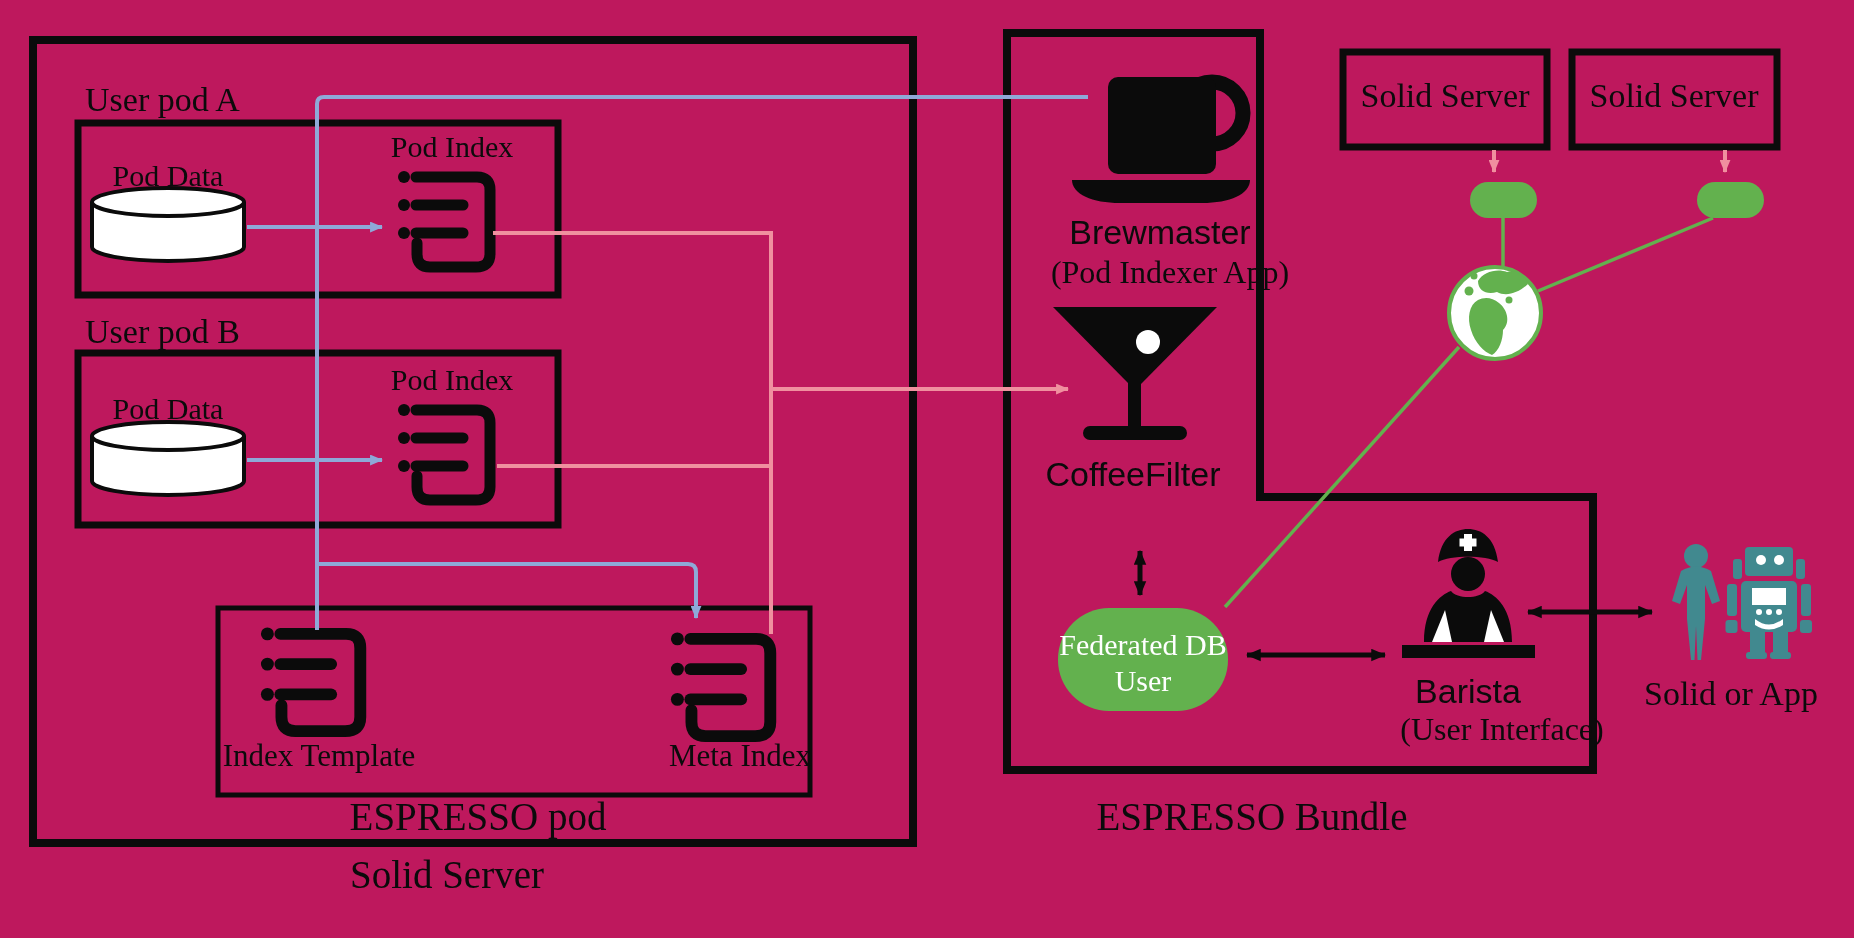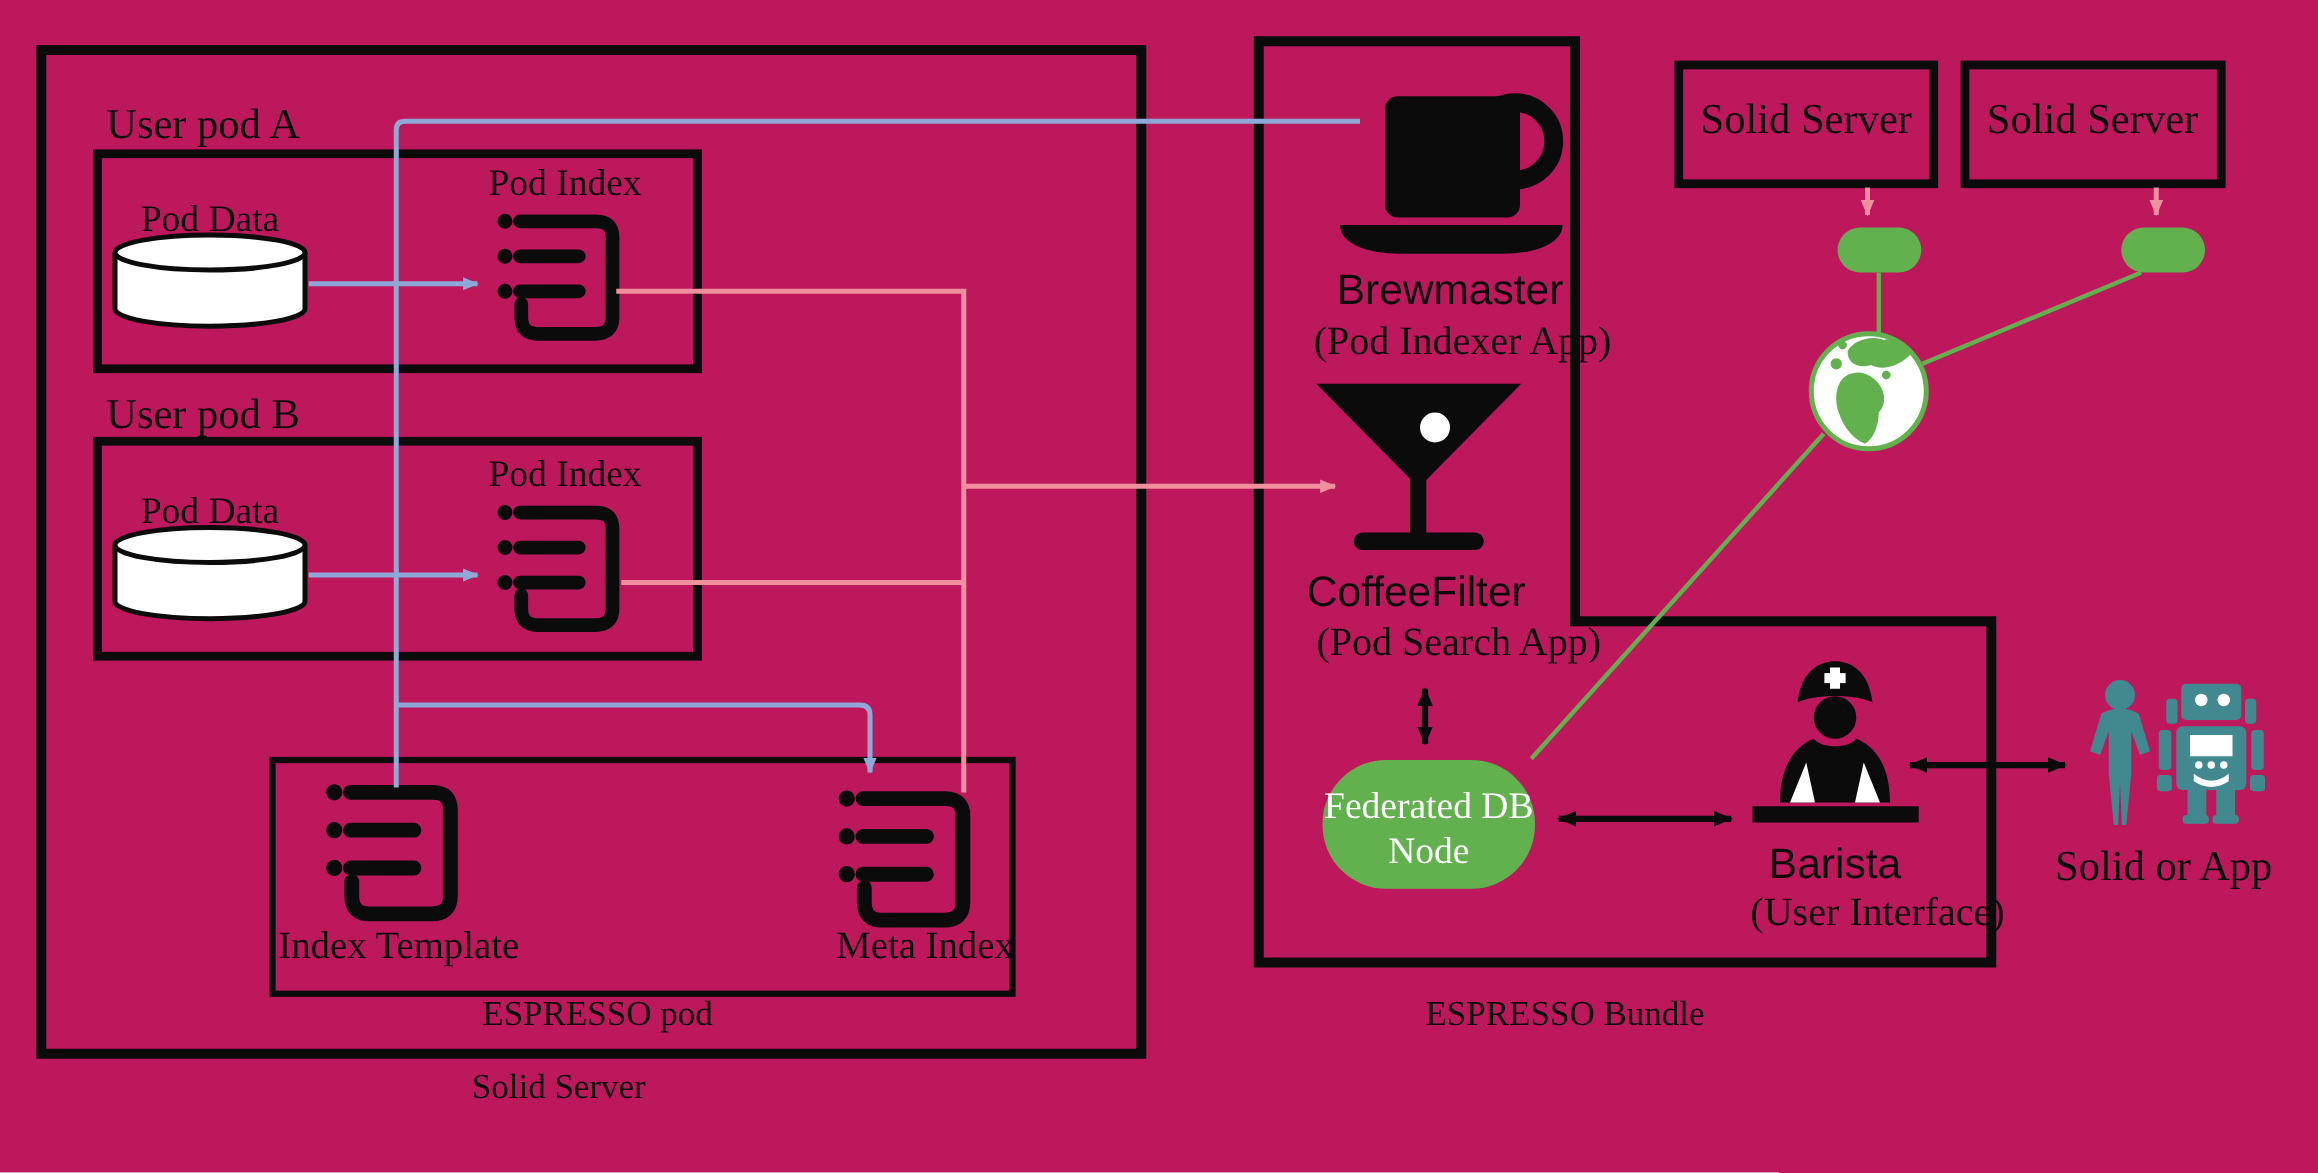--- a/index.html
+++ b/index.html
@@ -7,21 +7,21 @@
          font-family:"Liberation Serif", serif;}
   #diagram-svg{position:absolute;left:0;top:0;}
   .lbl{position:absolute;white-space:nowrap;color:#0b0b0b;line-height:1.05;}
   .ctr{transform:translateX(-50%);text-align:center;}
   .serif{font-family:"Liberation Serif", serif;}
   .sans{font-family:"Liberation Sans", sans-serif;}
   .f34{font-size:34px;}
   .f32{font-size:32px;margin-left:34px;}
   .f31{font-size:31px;}
   .f30{font-size:30px;}
-  .f36{font-size:28px;}
+  .f36{font-size:39px;}
   .white{color:#ffffff;}
 </style>
 </head>
 <body>
 
 <div id="stage">
 
 <svg id="diagram-svg" width="1854" height="938" viewBox="0 0 1854 938">
   <defs>
     <marker id="ab" viewBox="0 0 12 10" refX="11" refY="5" markerWidth="13" markerHeight="11" markerUnits="userSpaceOnUse" orient="auto-start-reverse">
@@ -185,24 +185,23 @@
   <div class="lbl serif f30 ctr" style="left:452px;top:364px;">Pod Index</div>
 
   <div class="lbl serif f31 ctr" style="left:319px;top:740px;">Index Template</div>
   <div class="lbl serif f31 ctr" style="left:740px;top:740px;">Meta Index</div>
   <div class="lbl serif f36 ctr" style="left:478px;top:797px;">ESPRESSO pod</div>
   <div class="lbl serif f36 ctr" style="left:447px;top:855px;">Solid Server</div>
 
   <div class="lbl sans f34 ctr" style="left:1160px;top:215px;">Brewmaster</div>
   <div class="lbl serif f32 ctr" style="left:1136px;top:256px;">(Pod Indexer App)</div>
   <div class="lbl sans f34 ctr" style="left:1133px;top:457px;">CoffeeFilter</div>
-  <div class="lbl serif f32 ctr" style="left:1133px;top:497px;">(Pod Search App)</div>
 
   <div class="lbl serif f30 ctr white" style="left:1143px;top:629px;">Federated DB</div>
-  <div class="lbl serif f30 ctr white" style="left:1143px;top:665px;">Node</div>
+  <div class="lbl serif f30 ctr white" style="left:1143px;top:665px;">User</div>
 
   <div class="lbl sans f34 ctr" style="left:1468px;top:674px;">Barista</div>
   <div class="lbl serif f32 ctr" style="left:1468px;top:713px;">(User Interface)</div>
   <div class="lbl serif f36 ctr" style="left:1252px;top:797px;">ESPRESSO Bundle</div>
 
   <div class="lbl serif f34 ctr" style="left:1445px;top:78px;">Solid Server</div>
   <div class="lbl serif f34 ctr" style="left:1674px;top:78px;">Solid Server</div>
 
   <div class="lbl serif f34 ctr" style="left:1731px;top:676px;">Solid or App</div>
 </div>

